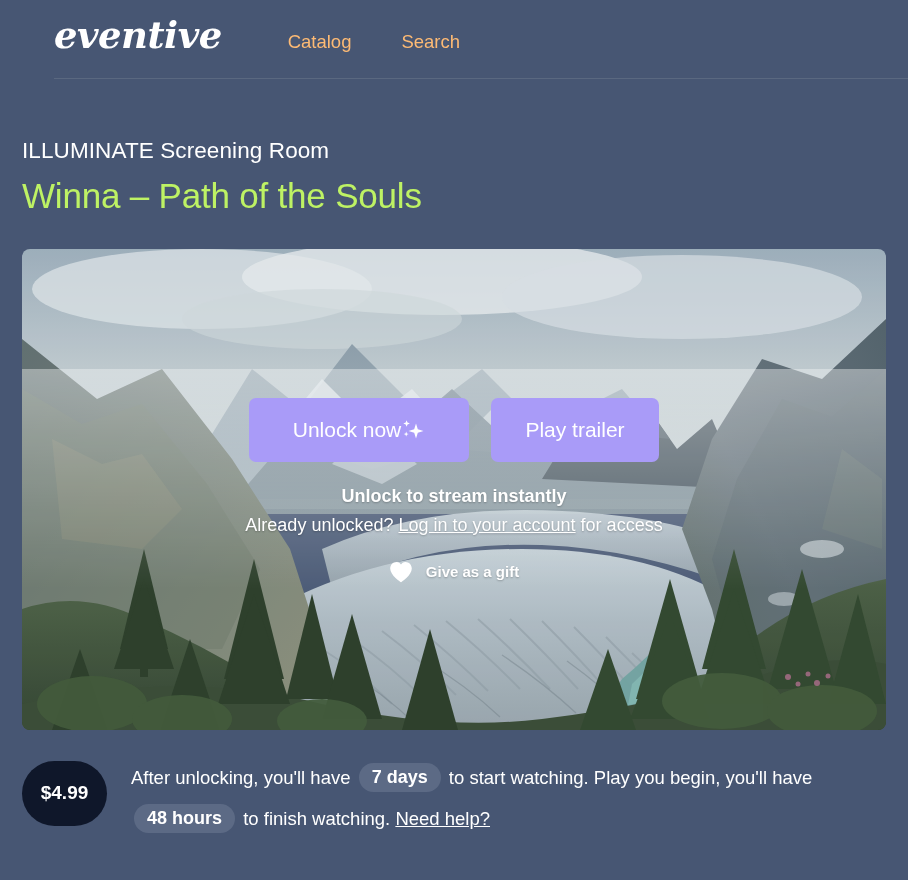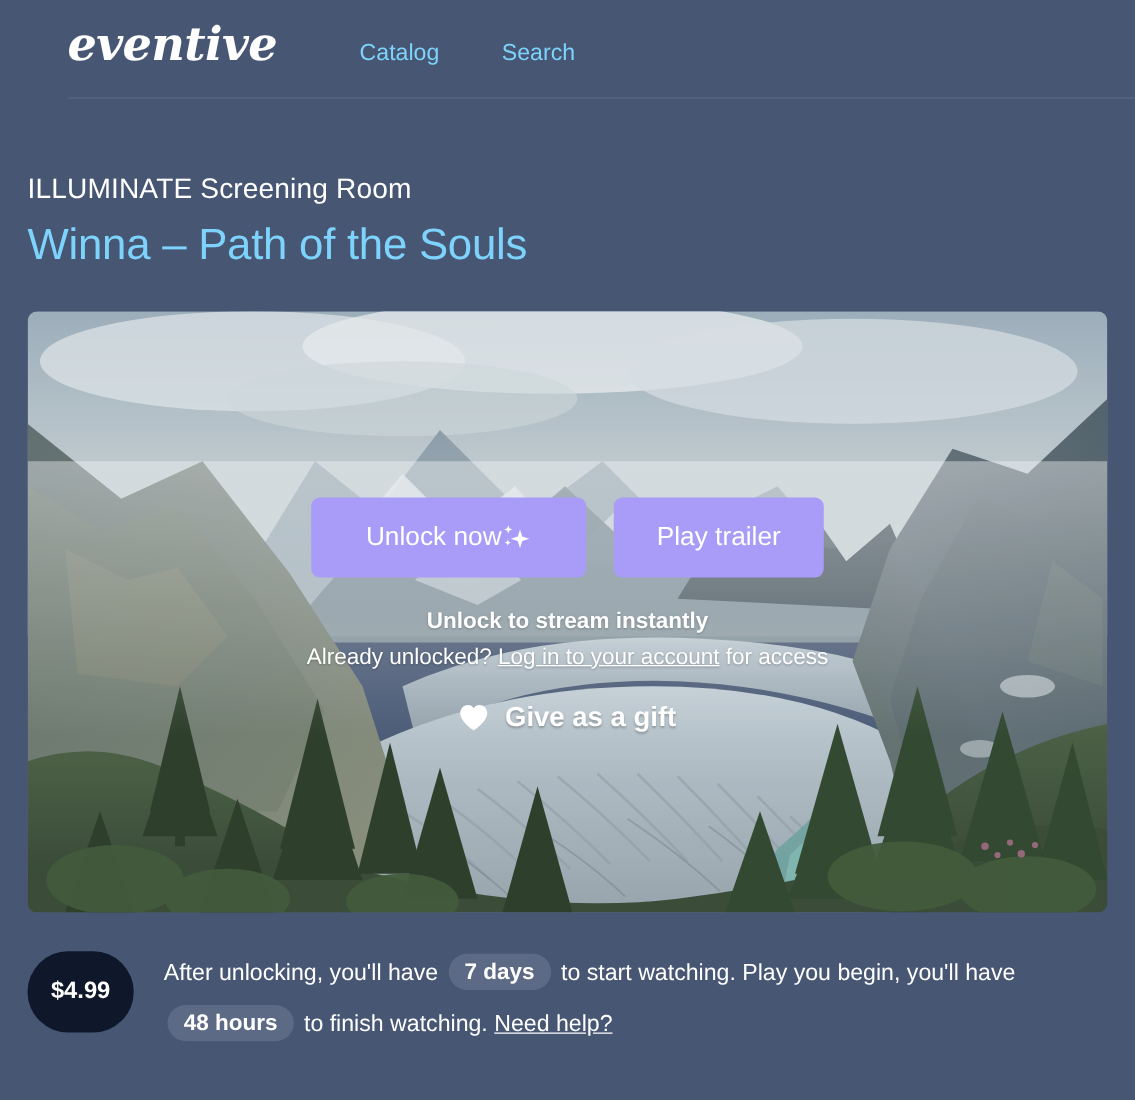--- a/index.html
+++ b/index.html
@@ -43,21 +43,21 @@
   }
   .nav {
     display: flex;
     align-items: baseline;
     margin-left: 66px;
     gap: 50px;
     padding-top: 2px;
   }
   .nav-link {
     font-size: 18.5px;
-    color: #7dd3fc;
+    color: #fdba74;
     text-decoration: none;
     white-space: nowrap;
   }
   .header-divider {
     position: absolute;
     left: 22px;
     right: 0;
     top: 78px;
     height: 1px;
     background: #5a6880;
@@ -72,21 +72,21 @@
     font-size: 22.5px;
     line-height: 1.2;
     color: #ffffff;
     font-weight: 400;
     letter-spacing: 0.1px;
   }
   .title {
     font-size: 35px;
     line-height: 1.25;
     font-weight: 400;
-    color: #7dd3fc;
+    color: #bef264;
     margin-top: 10px;
     letter-spacing: -0.2px;
   }
 
   
   .hero {
     position: relative;
     margin: 31px 22px 0 22px;
     height: 481px;
     border-radius: 8px;
@@ -172,21 +172,21 @@
     gap: 13px;
     cursor: pointer;
   }
   .heart-icon {
     width: 24px;
     height: 22px;
     display: inline-block;
     flex: none;
   }
   .gift-label {
-    font-size: 22px;
+    font-size: 15px;
     font-weight: 700;
     color: #ffffff;
     text-shadow: 0 1px 2px rgba(0,0,0,0.25);
   }
 
   
   .info-bar {
     margin: 27px 22px 0 22px;
     display: flex;
     align-items: flex-start;

